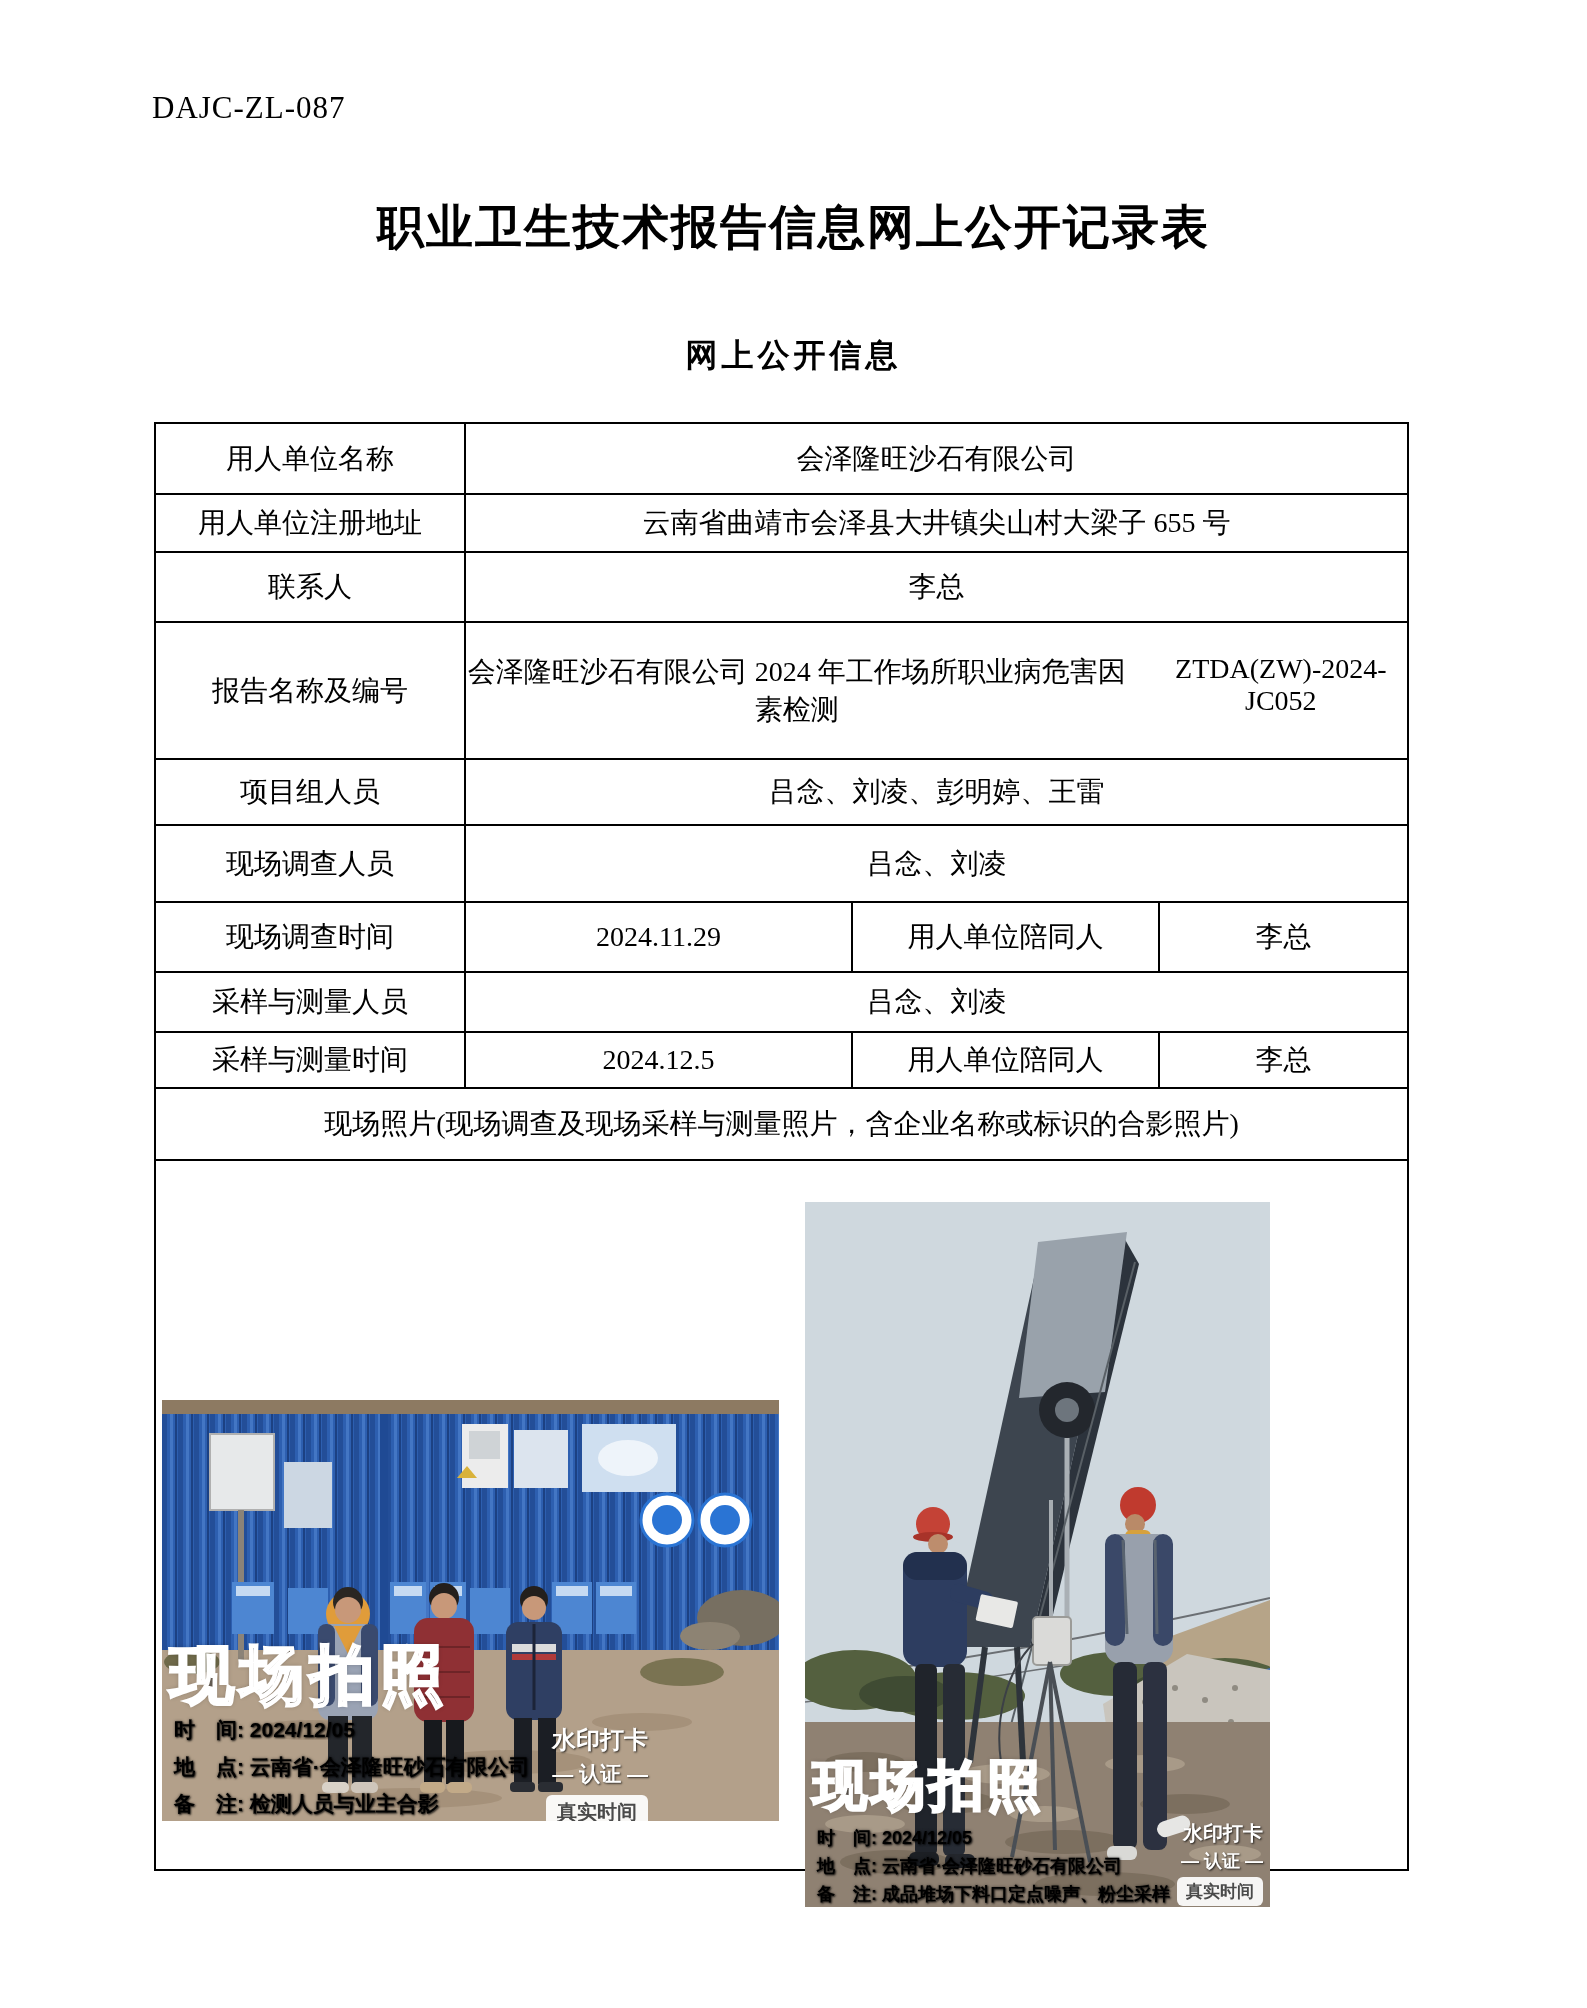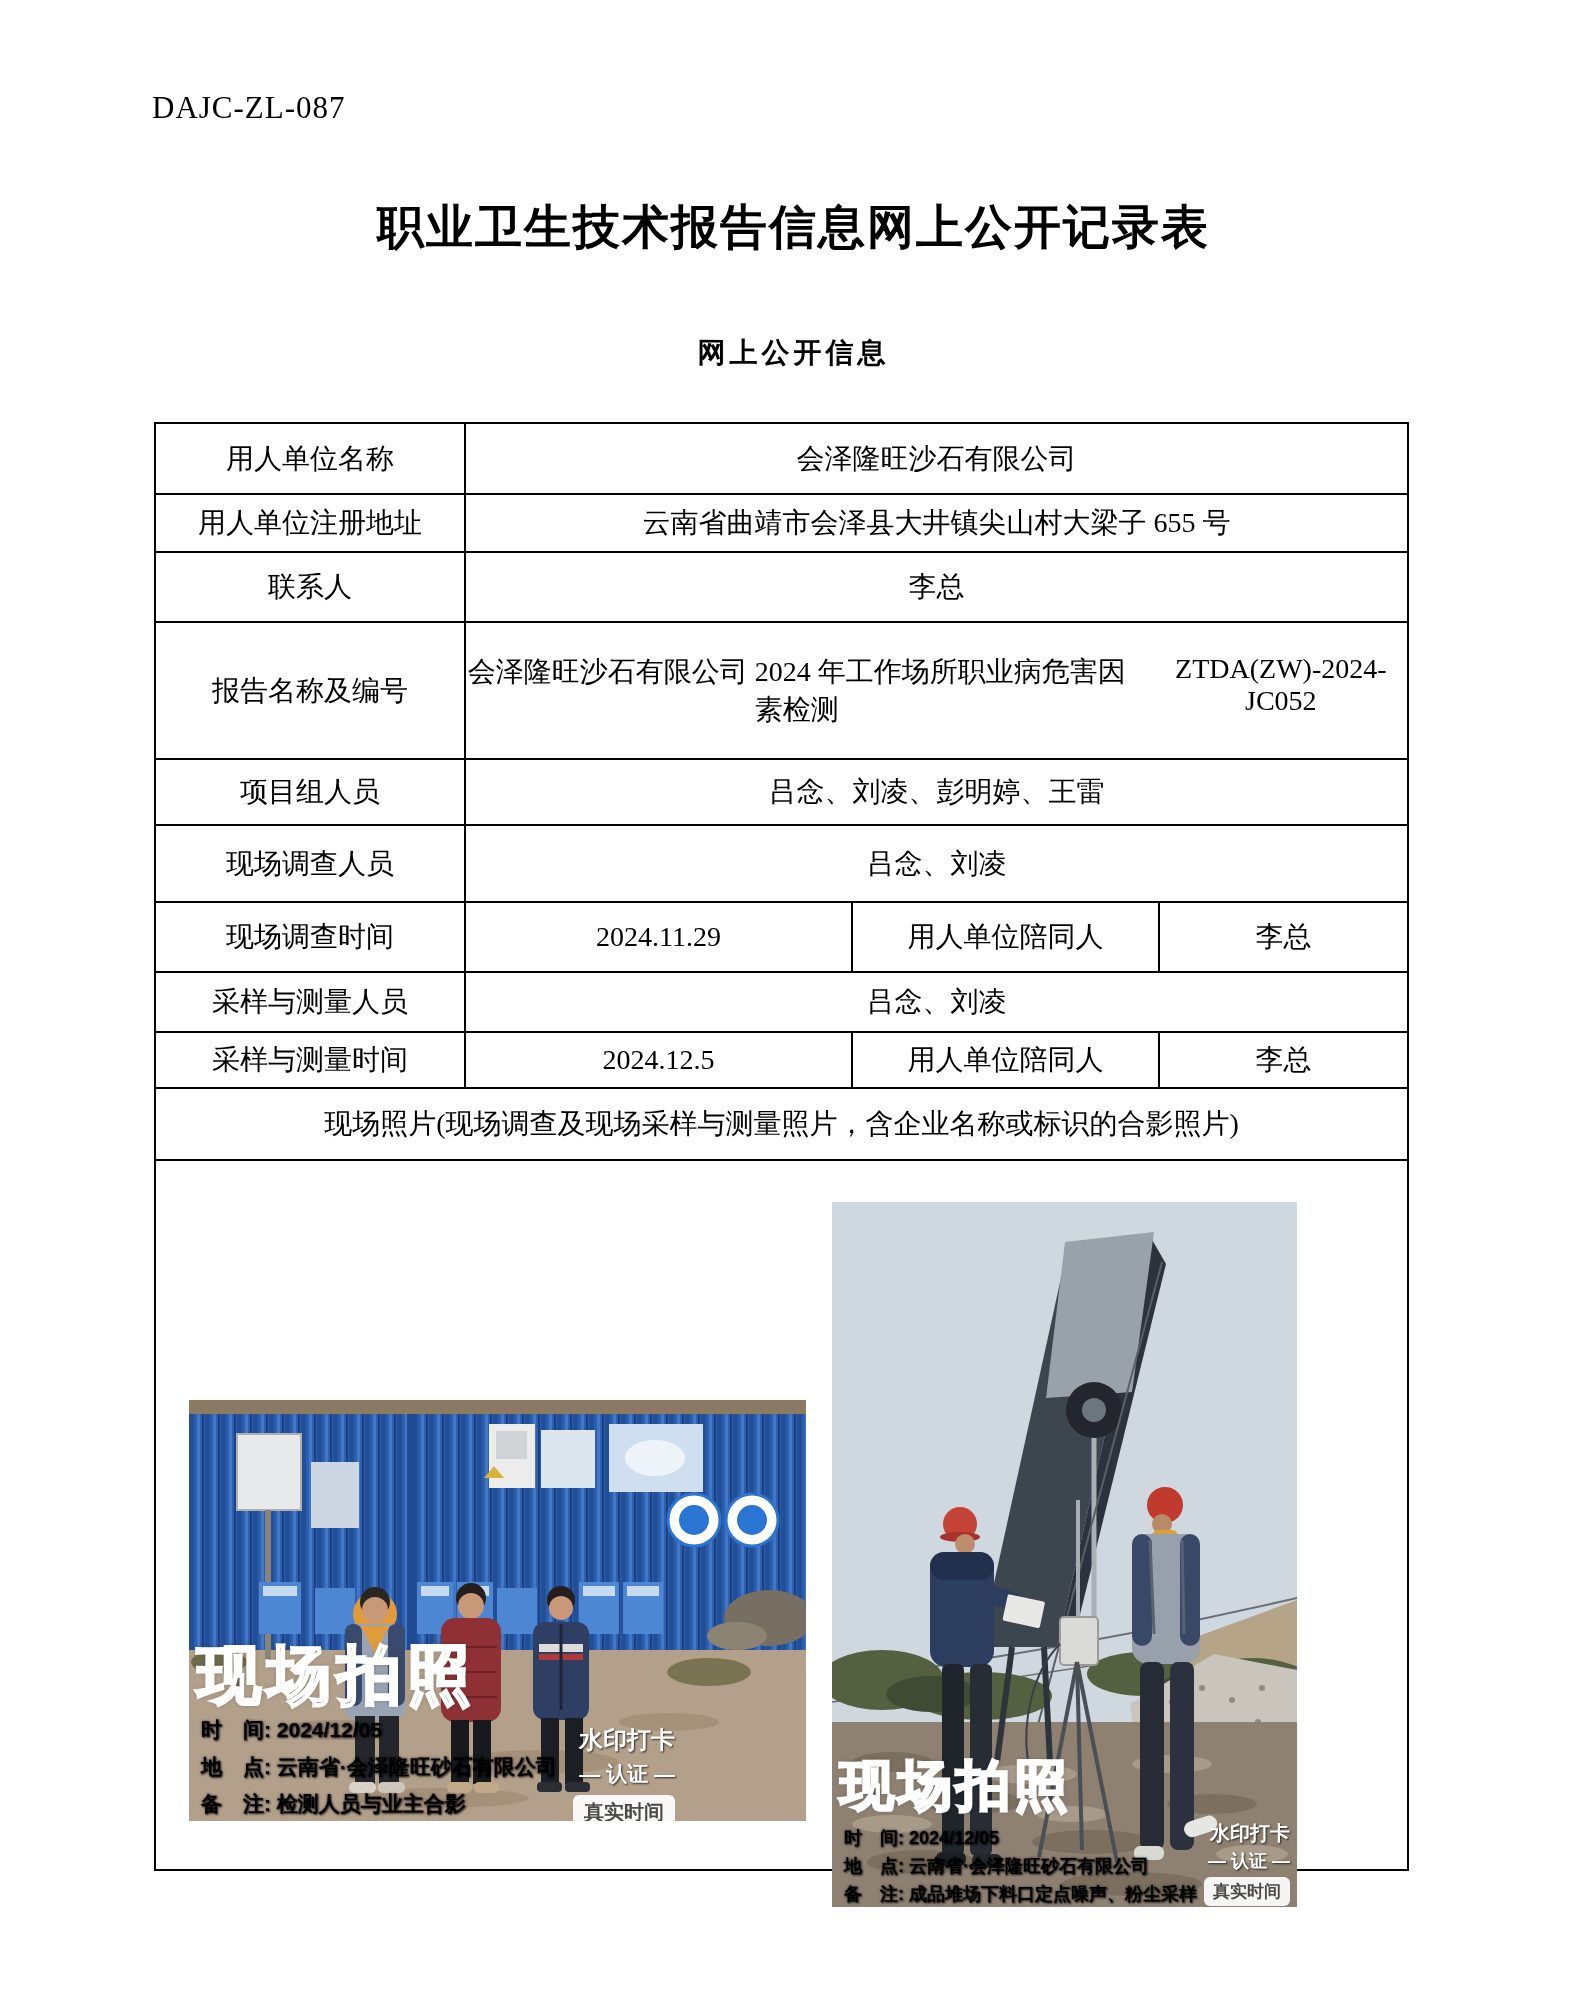--- a/index.html
+++ b/index.html
@@ -11,34 +11,34 @@
   .doc-code {
     position:absolute; left:152px; top:90px; font-size:31px; letter-spacing:1px;
     font-family:"Liberation Serif", serif;
   }
   .title {
     position:absolute; left:0; width:100%; top:196px; text-align:center;
     font-size:47px; font-weight:bold; letter-spacing:2px;
   }
   .subtitle {
     position:absolute; left:0; width:100%; top:334px; text-align:center;
-    font-size:28px; font-weight:bold; letter-spacing:4px;
+    font-size:32px; font-weight:bold; letter-spacing:4px;
   }
   table.info {
     position:absolute; left:154px; top:422px;
     border-collapse:collapse; table-layout:fixed; width:1253px;
   }
   table.info td {
     border:2px solid #000; text-align:center; font-size:28px; padding:0;
     overflow:hidden;
   }
   td.caption-cell { text-align:left; padding-left:3px; }
   .two-line { display:flex; flex-direction:row; justify-content:center; gap:27px; height:100%; }
   
-  .photo { position:absolute; overflow:hidden; background:#999;margin-left:27px; }
+  .photo { position:absolute; overflow:hidden; background:#999; }
   .photo-left  { left:162px; top:1400px; width:617px; height:421px; }
   .photo-right { left:805px; top:1202px; width:465px; height:705px; }
   .photo svg { position:absolute; left:0; top:0; }
   .wm-big {
     position:absolute; font-weight:bold; white-space:nowrap;
     font-family:"Liberation Sans", sans-serif;
     color:rgba(55,55,55,0.40); -webkit-text-stroke:2.5px #ffffff;
     text-shadow:0 0 5px rgba(0,0,0,0.30);
   }
   .photo-left  .wm-big { left:8px;  top:232px; font-size:64px; letter-spacing:6px; }

